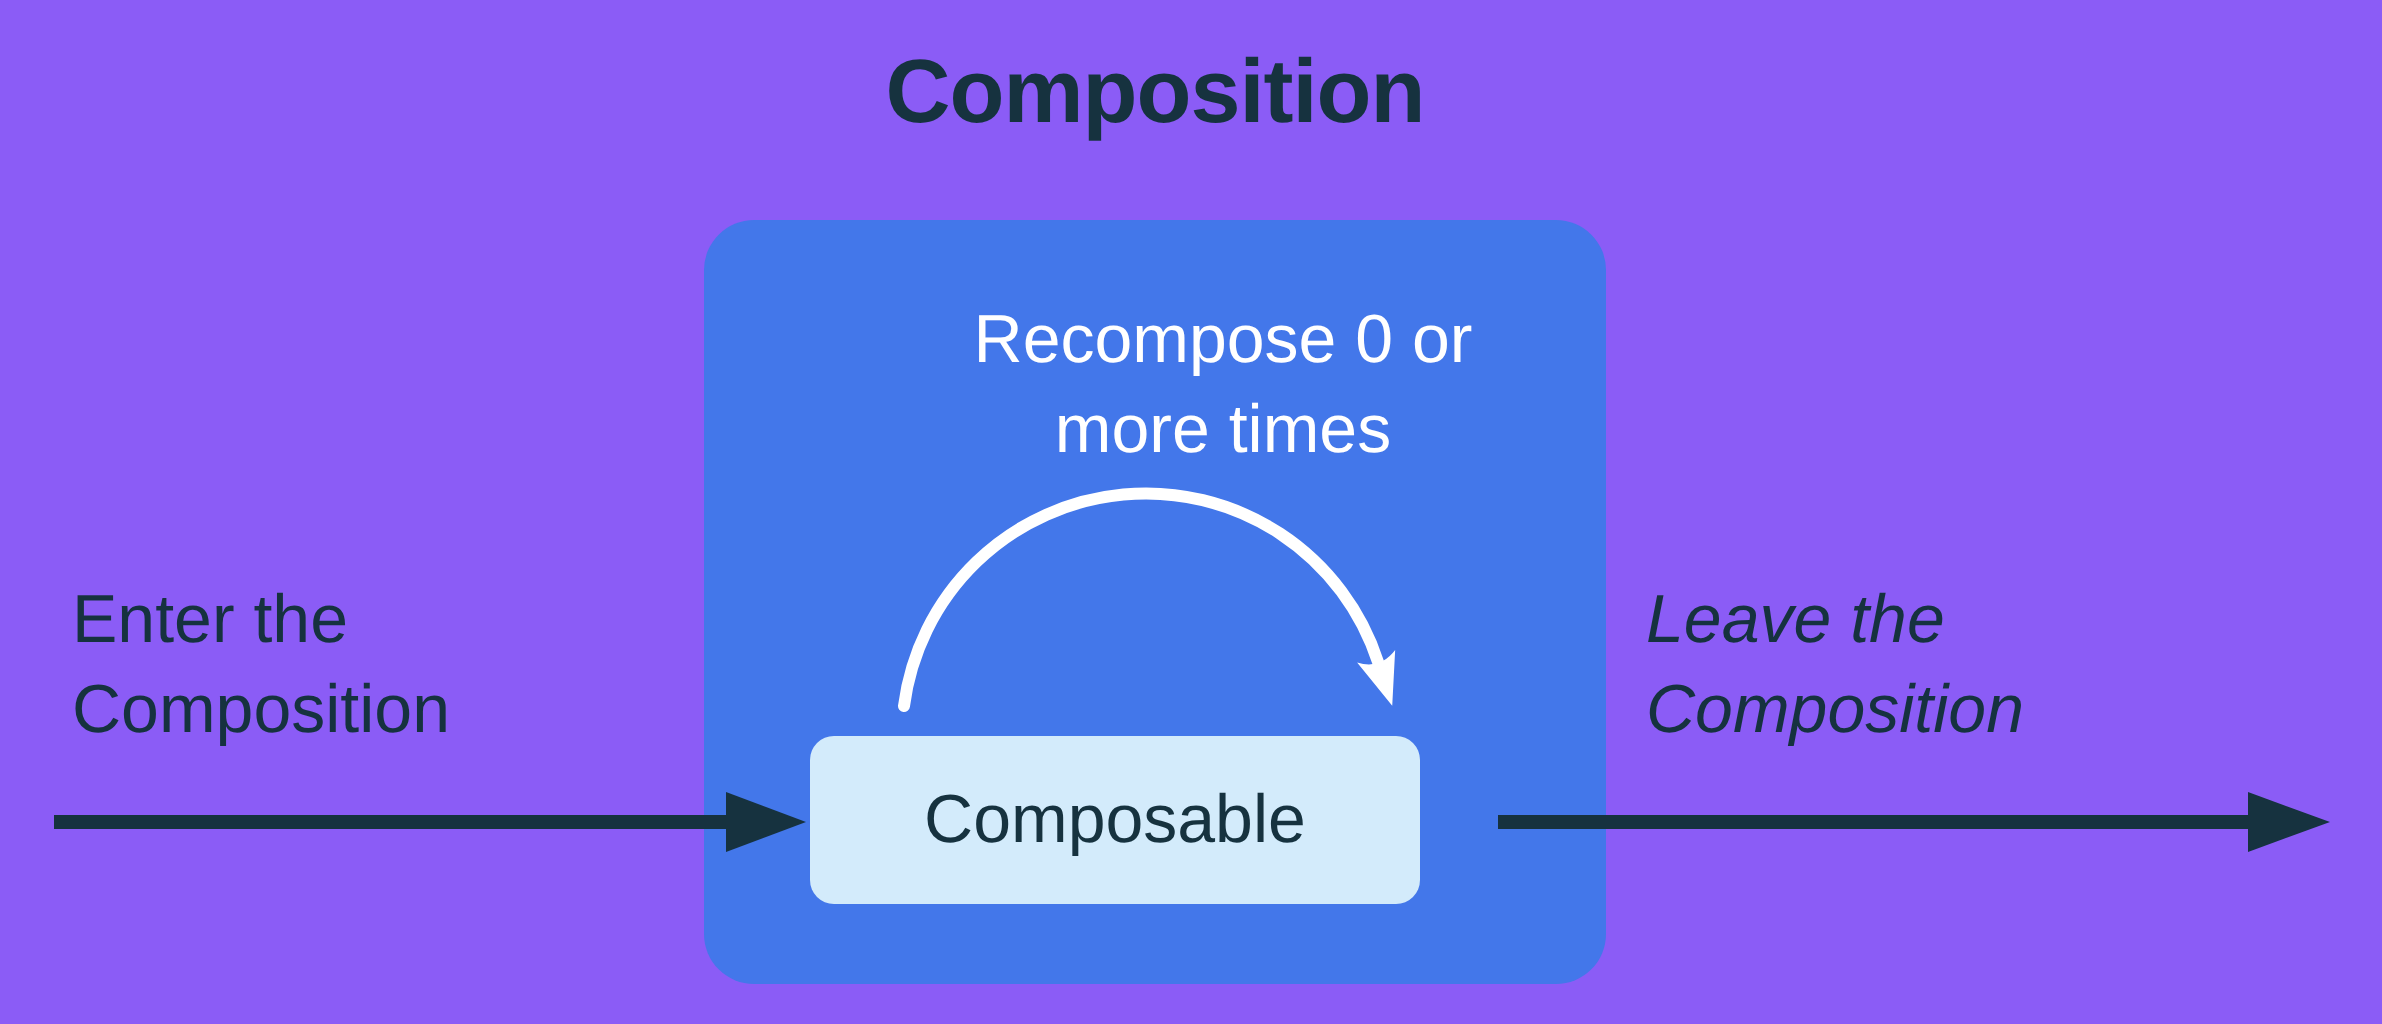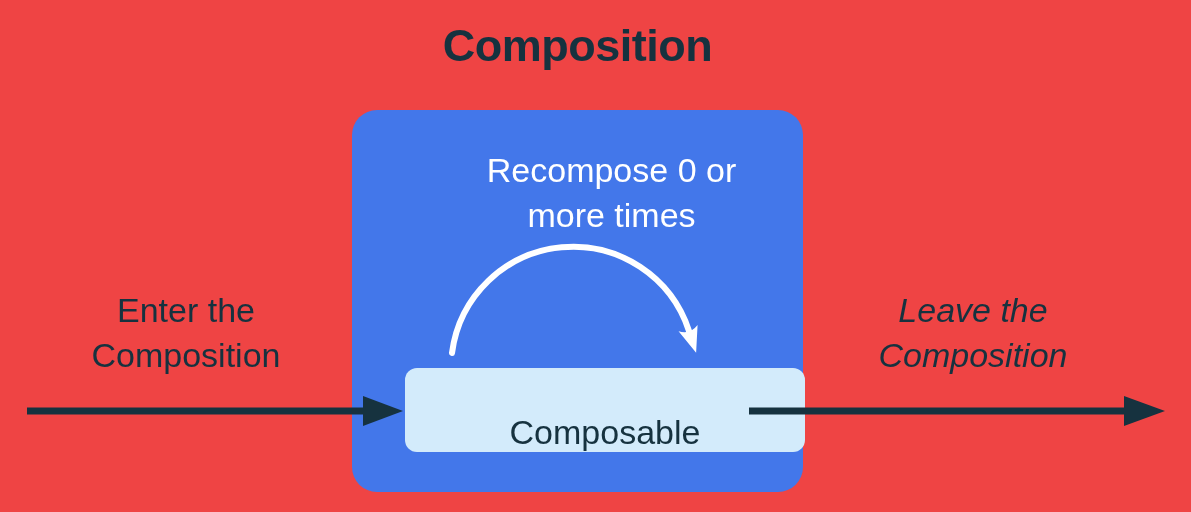--- a/index.html
+++ b/index.html
@@ -9,21 +9,21 @@
     --white: #FFFFFF;
   }
   * { margin: 0; padding: 0; box-sizing: border-box; }
   html, body { background: #ffffff; }
   body { font-family: "Liberation Sans", sans-serif; }
 
   .stage {
     position: relative;
     width: 1191px;
     height: 512px;
-    background: #ef4444;
+    background: #8b5cf6;
     overflow: hidden;
   }
 
   .title {
     position: absolute;
     left: 352px;
     top: 20px;
     width: 451px;
     text-align: center;
     font-size: 45px;
@@ -51,39 +51,38 @@
     font-size: 34px;
     line-height: 45px;
     color: var(--white);
     white-space: pre-line;
   }
 
   .composable-box {
     position: absolute;
     left: 405px;
     top: 368px;
-    width: 400px;
+    width: 305px;
     height: 84px;
     background: var(--box_light);
     border-radius: 12px;
     display: flex;
-    align-items: flex-end;
+    align-items: center;
     justify-content: center;
   }
 
   .composable-label {
     font-size: 34px;
     color: var(--ink);
   }
 
   .side-label {
     position: absolute;
     top: 288px;
     width: 300px;
-    text-align: center;
     font-size: 34px;
     line-height: 45px;
     color: var(--ink);
     white-space: pre-line;
   }
   .side-label.enter { left: 36px; }
   .side-label.leave { left: 823px; font-style: italic; }
 
   .arrow-overlay {
     position: absolute;

